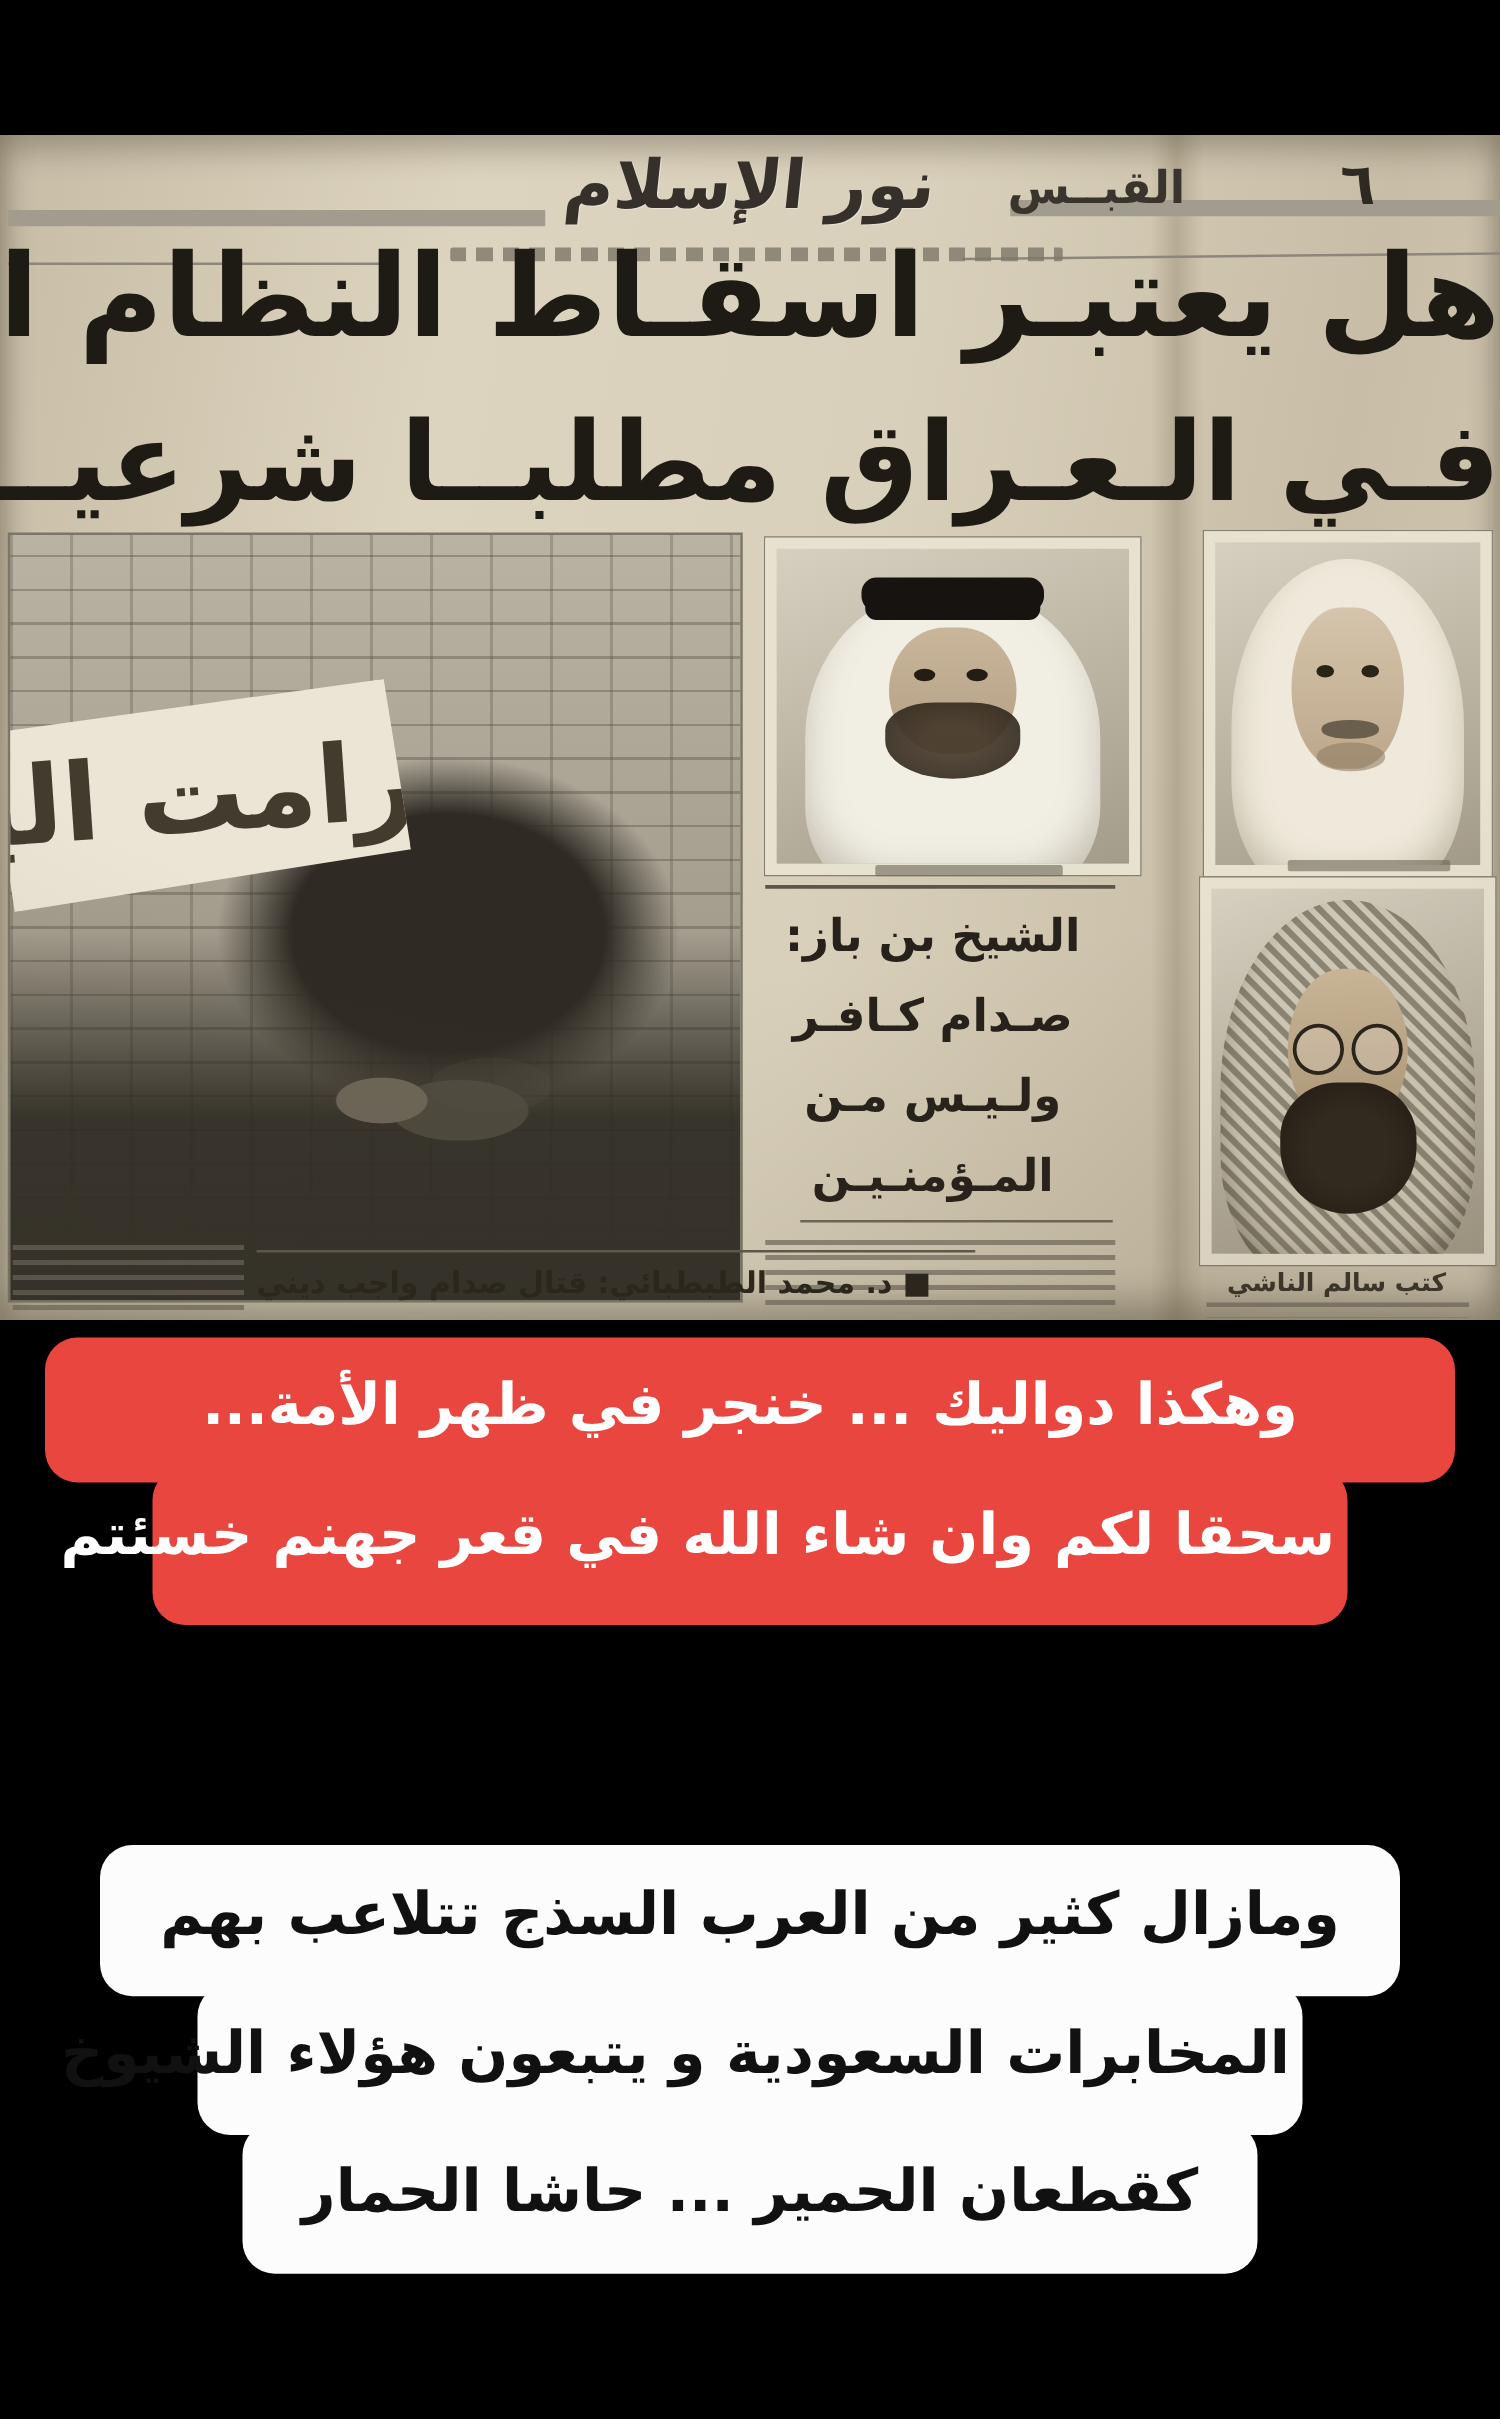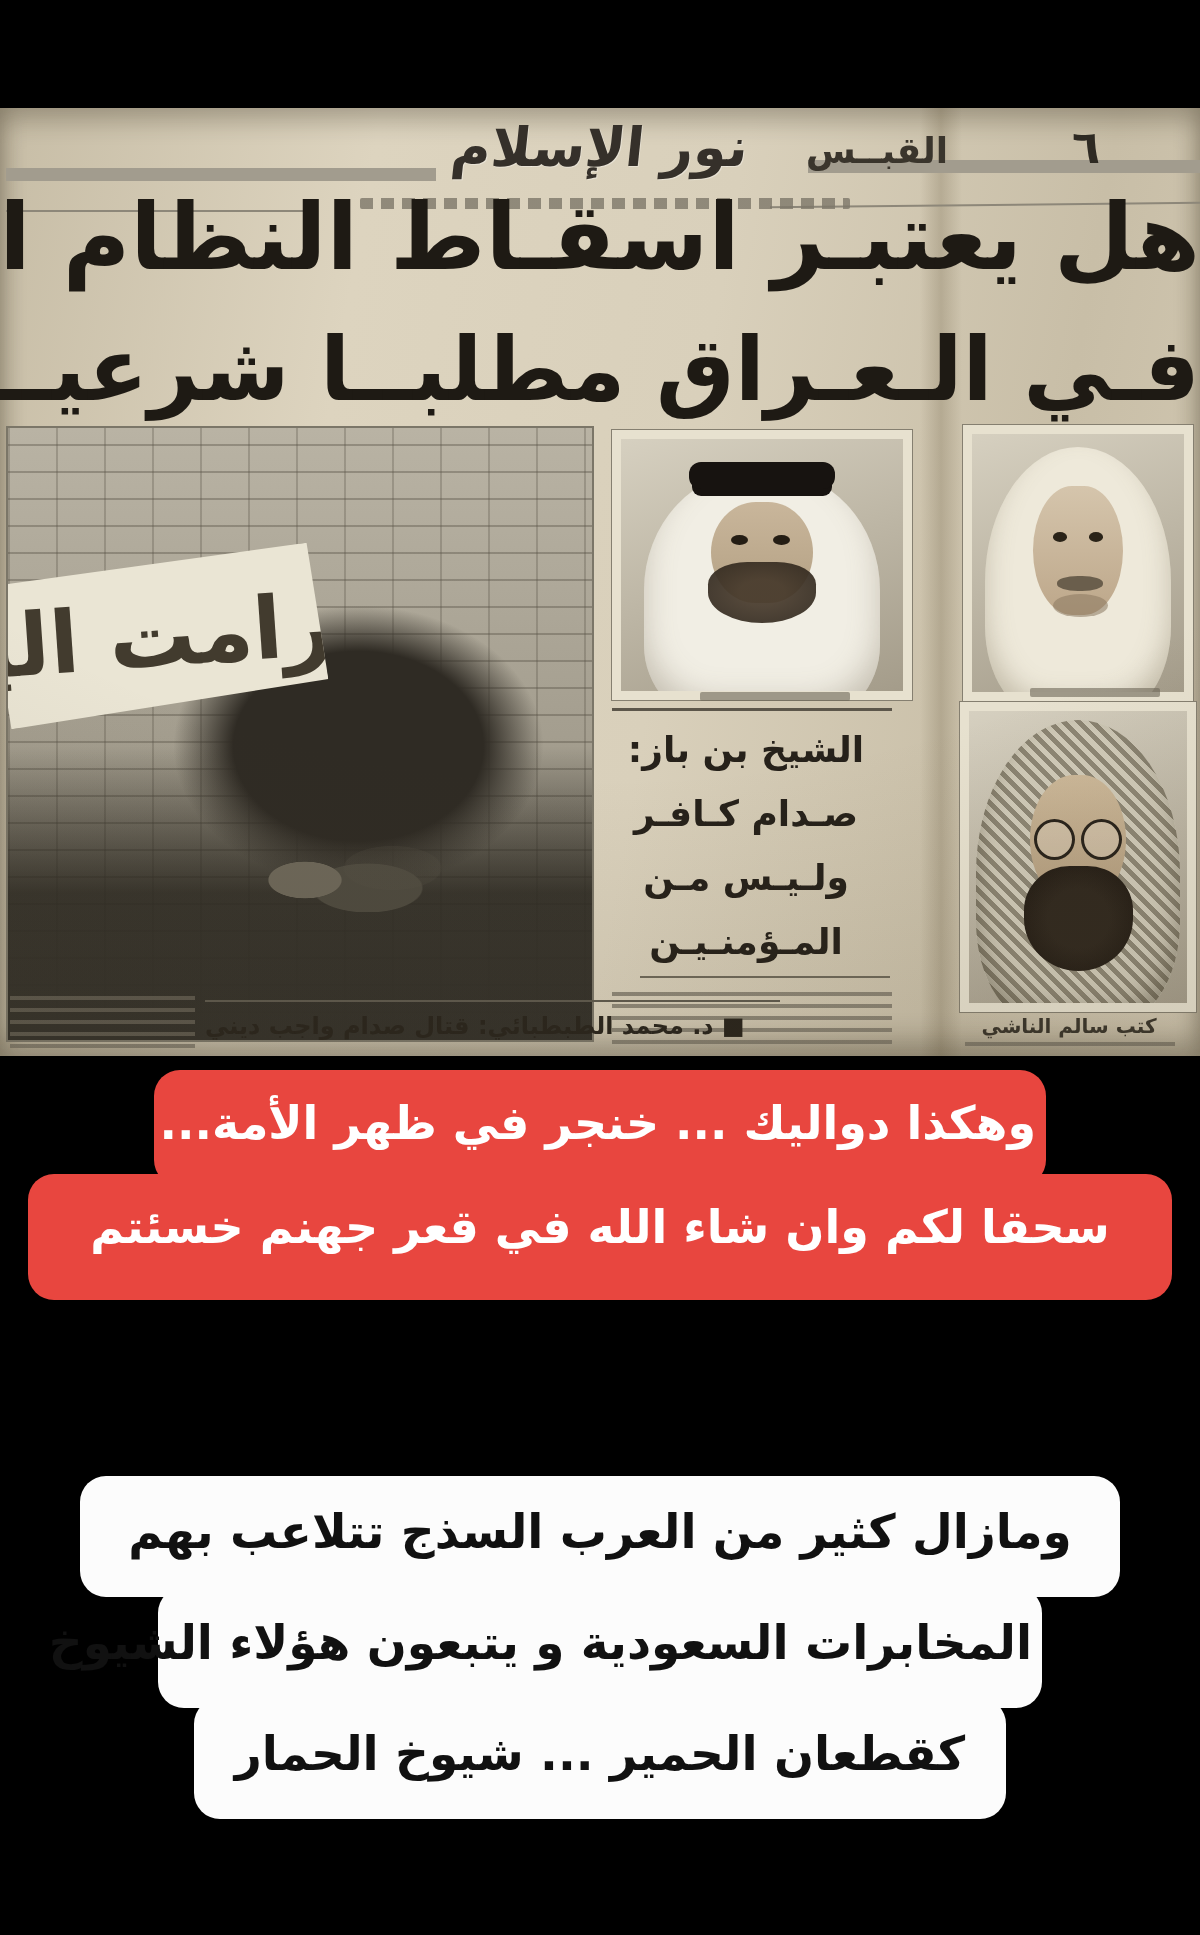--- a/index.html
+++ b/index.html
@@ -113,21 +113,21 @@
   .byline{position:absolute;left:960px;top:906px;width:218px;text-align:center;
     font-size:20px;font-weight:bold;color:#3a352b;}
   
   .stack{position:absolute;left:0;width:1200px;display:flex;flex-direction:column;align-items:center;}
   #red-stack{top:1070px;}
   #white-stack{top:1476px;}
   .bubble{box-sizing:border-box;text-align:center;font-weight:bold;
     border-radius:26px;white-space:nowrap;}
   .bubble.red{background:#e8463f;color:#fff;font-size:46px;padding:26px 10px 36px;}
   .bubble.white{background:#fcfcfc;color:#111;font-size:47px;padding:28px 10px 38px;}
-  .r1{width:892px;} .r2{width:1058px;margin-top:-12px;} .r3{width:1144px;margin-top:-12px;padding-bottom:46px !important;}
+  .r1{width:1128px;} .r2{width:1058px;margin-top:-12px;} .r3{width:956px;margin-top:-12px;padding-bottom:46px !important;}
   .w1{width:1040px;} .w2{width:884px;margin-top:-10px;} .w3{width:812px;margin-top:-10px;}
 </style>
 </head>
 <body>
 
 <div class="paper">
   <div class="fold"></div>
 
   <div class="masthead">نور الإسلام</div>
   <div class="bar-left"></div>
@@ -196,14 +196,14 @@
 </div>
 
 <div class="stack" id="red-stack">
   <div class="bubble red r1">وهكذا دواليك ... خنجر في ظهر الأمة...</div>
   <div class="bubble red r3">سحقا لكم وان شاء الله في قعر جهنم خسئتم</div>
 </div>
 
 <div class="stack" id="white-stack">
   <div class="bubble white w1">ومازال كثير من العرب السذج تتلاعب بهم</div>
   <div class="bubble white w2">المخابرات السعودية و يتبعون هؤلاء الشيوخ</div>
-  <div class="bubble white w3">كقطعان الحمير ... شيوخ الحمار</div>
+  <div class="bubble white w3">كقطعان الحمير ... حاشا الحمار</div>
 </div>
 
 </body></html>

